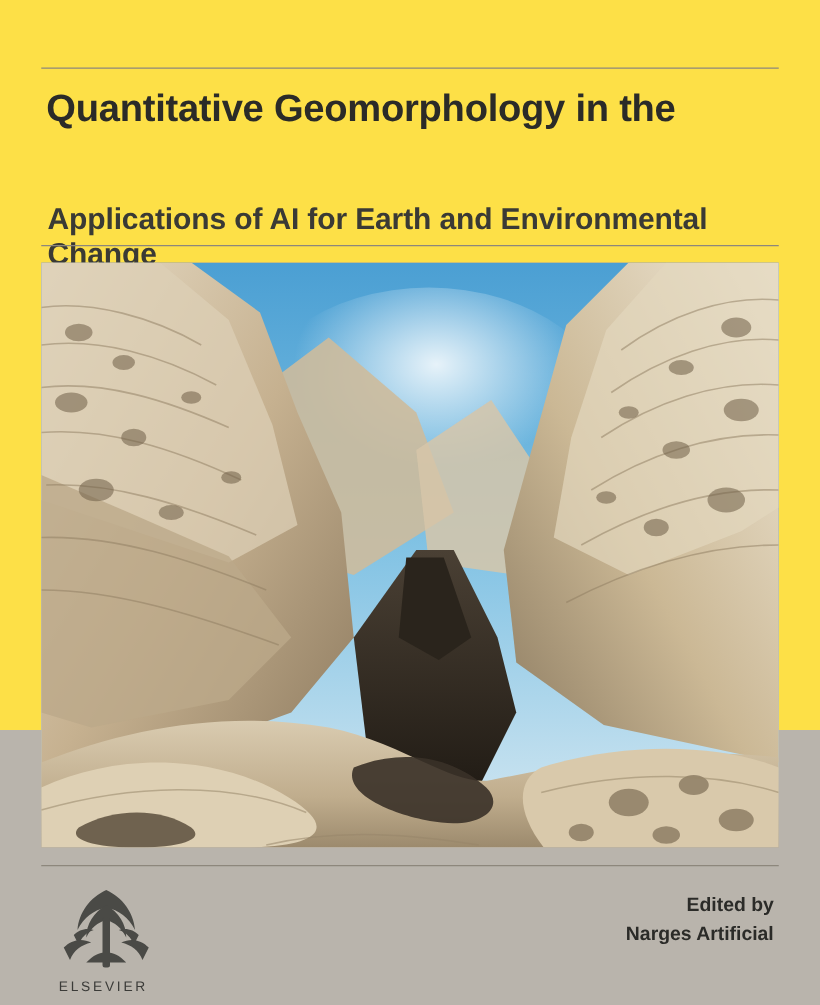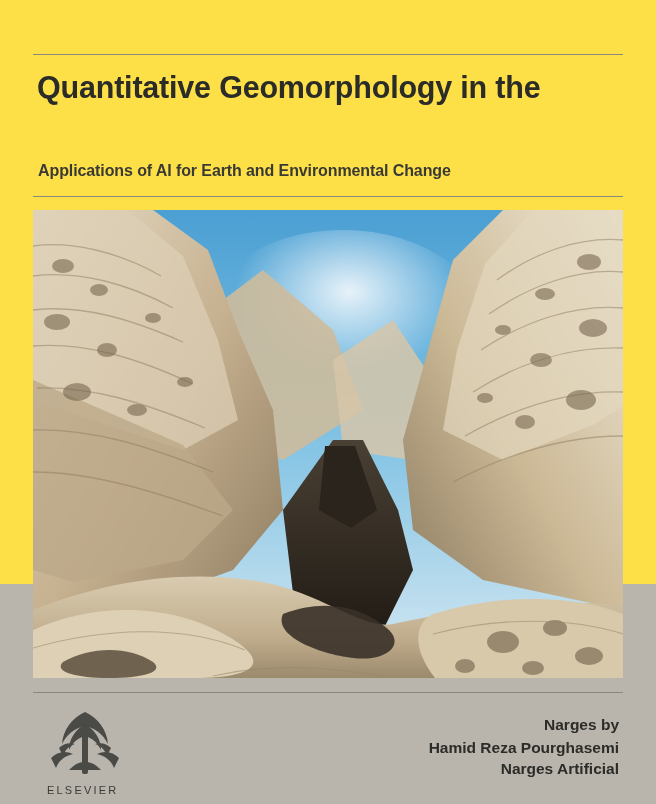--- a/index.html
+++ b/index.html
@@ -62,21 +62,21 @@
     font-weight: bold;
     line-height: 1.27;
     color: #2b2b28;
     letter-spacing: -0.2px;
   }
   .subtitle {
     position: absolute;
     left: 5px;
     top: 148px;
     width: 560px;
-    font-size: 16px;
+    font-size: 24px;
     font-weight: bold;
     color: #3a3a35;
     letter-spacing: -0.1px;
   }
 
   
   .photo {
     position: absolute;
     left: 0;
     top: 196px;
@@ -267,19 +267,18 @@
           <path d="M12 50 C18 44 26 42 34 46 C26 48 20 52 17 60 Z"></path>
           <path d="M80 50 C74 44 66 42 58 46 C66 48 72 52 75 60 Z"></path>
           <rect x="43" y="26" width="6" height="40" rx="2"></rect>
           <path d="M30 62 C36 56 40 54 46 54 C52 54 56 56 62 62 Z"></path>
         </g>
       </svg>
       <div class="elsevier-word">ELSEVIER</div>
     </div>
 
     <div class="credits">
-      <div class="edited">Narges by</div>
-      <div class="ed-name">Hamid Reza Pourghasemi</div>
+      <div class="edited">Edited by</div>
       <div class="ed-name">Narges Artificial</div>
     </div>
 
   </div>
 </div>
 
 </body></html>

